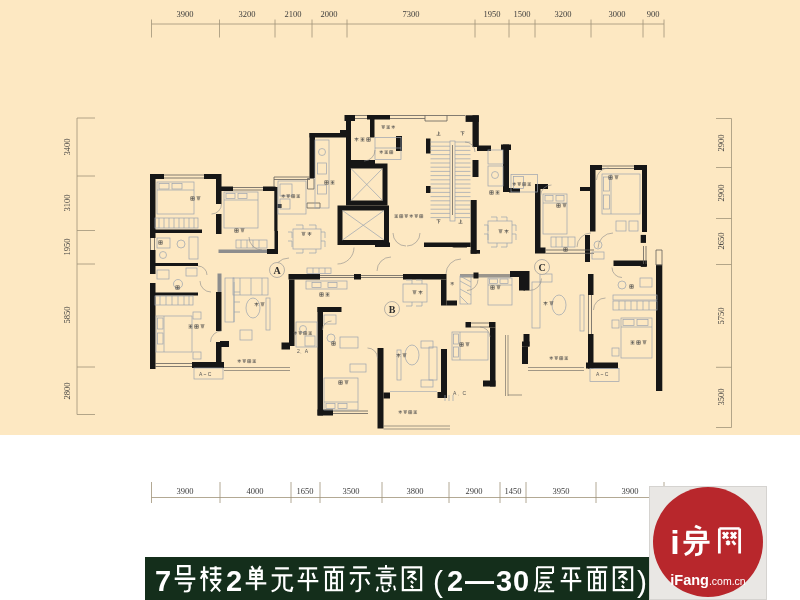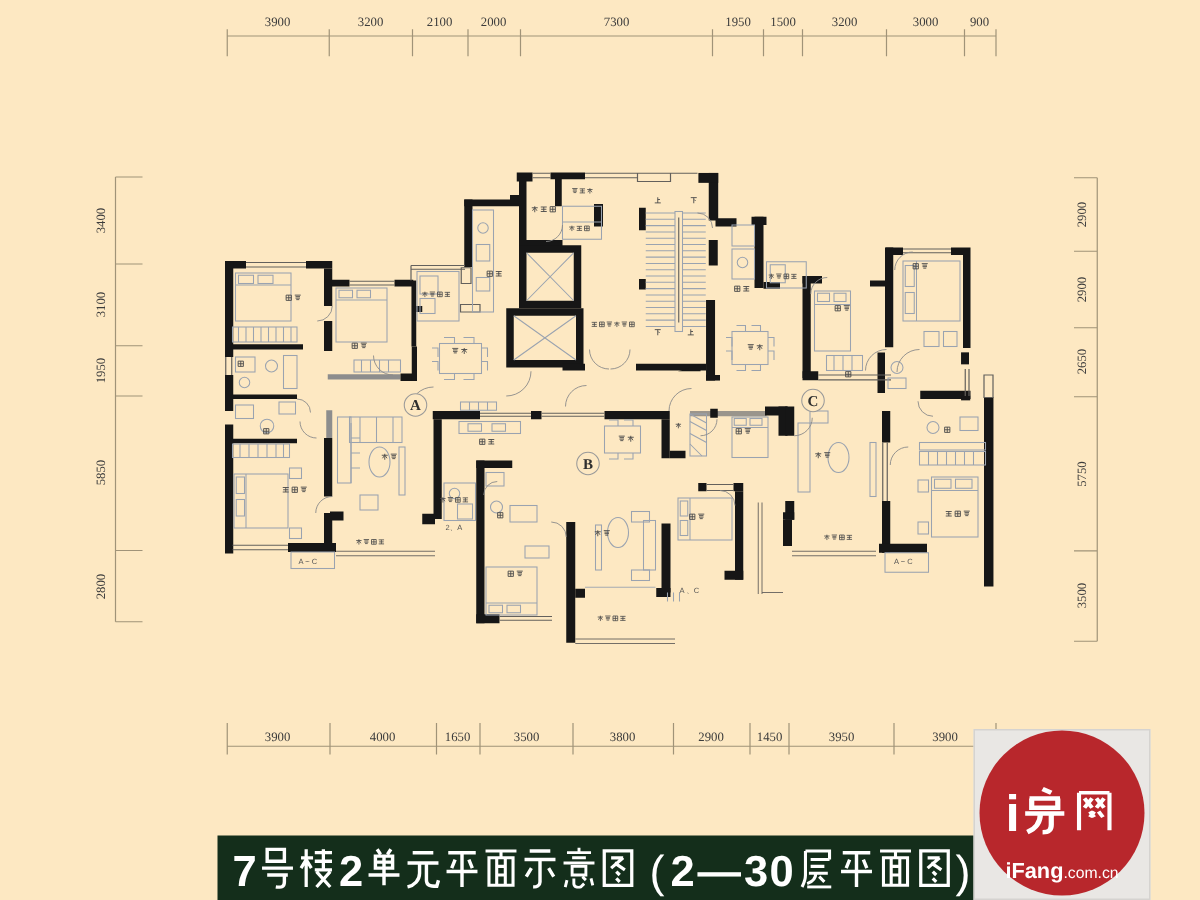--- a/index.html
+++ b/index.html
@@ -1,17 +1,17 @@
 <!DOCTYPE html>
 <html><head>
 <meta charset="utf-8">
 <style>
 html,body{margin:0;padding:0;}
 body{width:800px;height:600px;overflow:hidden;font-family:"Liberation Sans",sans-serif;}
-.page{position:relative;width:800px;height:600px;background:#fde8c2;}
+.page{position:relative;width:800px;height:435px;background:#fde8c2;}
 
 </style>
 </head>
 <body>
 <div class="page">
 <svg width="800" height="600" viewBox="0 0 800 600">
 <defs>
 <symbol id="c1" viewBox="0 0 10 10">
           <path d="M1,2 H9 M1.5,5 H8.5 M1,8 H9 M5,2 V8" fill="none" stroke="currentColor" stroke-width="1.2"></path>
         </symbol>

